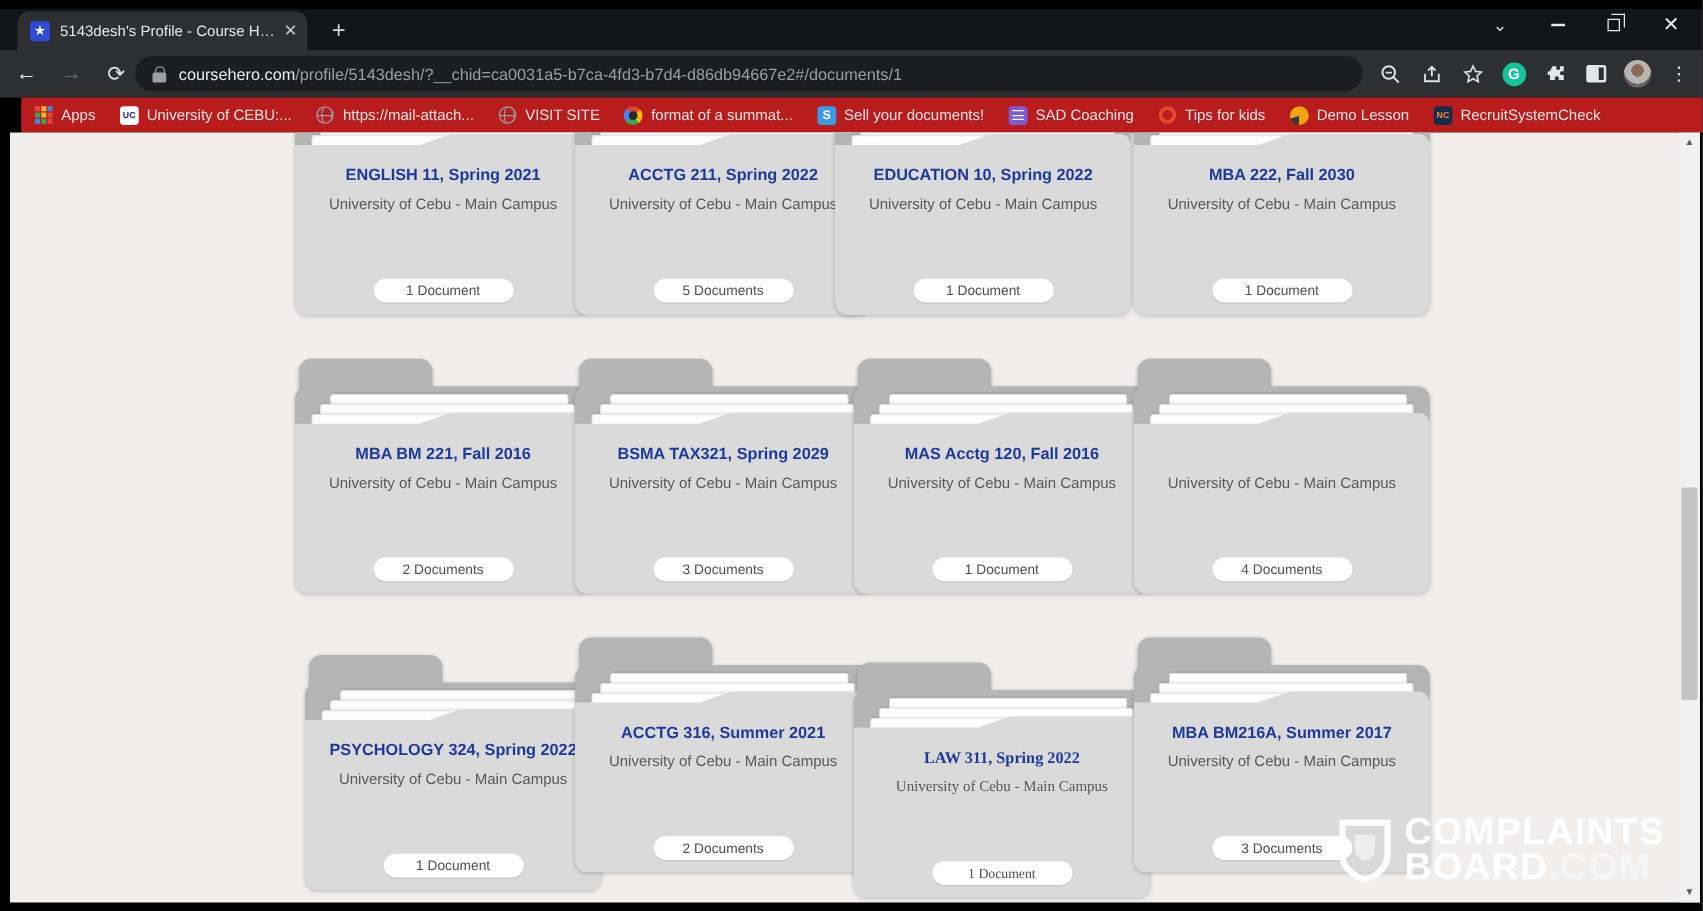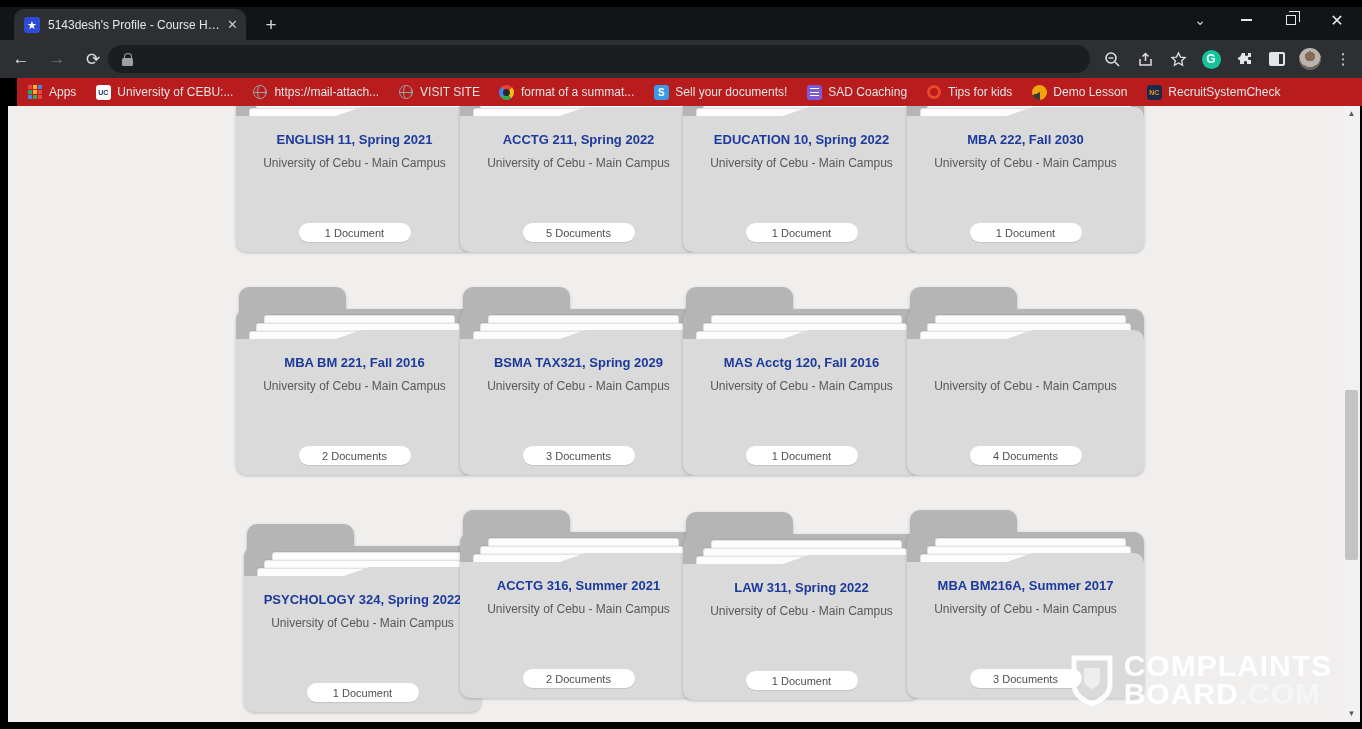--- a/index.html
+++ b/index.html
@@ -138,20 +138,23 @@
   <div class="toolbar">
     <div class="nav-ic">←</div>
     <div class="nav-ic disabled">→</div>
     <div class="nav-ic">⟳</div>
   </div>
   <div class="omnibox">
     <span class="lock-ic">
         <span class="shackle"></span>
         <span class="body"></span>
       </span>
+    <span class="url">
+      <span class="domain">coursehero.com</span><span class="path">/profile/5143desh/?__chid=ca0031a5-b7ca-4fd3-b7d4-d86db94667e2#/documents/1</span>
+    </span>
   </div>
   <div class="tb-right">
     <div class="tb-ic">
       <svg width="17" height="17" viewBox="0 0 17 17">
           <circle cx="7" cy="7" r="5" fill="none" stroke="#dfe0e3" stroke-width="1.6"></circle>
           <line x1="11" y1="11" x2="15" y2="15" stroke="#dfe0e3" stroke-width="1.6"></line>
           <line x1="4.5" y1="7" x2="9.5" y2="7" stroke="#dfe0e3" stroke-width="1.4"></line>
         </svg>
     </div>
     <div class="tb-ic">
@@ -274,21 +277,21 @@
         <div class="folder" style="left: 452px; top: -42px;">
           <div class="f-back"></div>
           <div class="f-paper f-p1"></div>
           <div class="f-paper f-p2"></div>
           <div class="f-paper f-p3"></div>
           <div class="f-front"></div>
           <div class="f-title">ACCTG 211, Spring 2022</div>
           <div class="f-school">University of Cebu - Main Campus</div>
           <div class="f-pill">5 Documents</div>
         </div>
-        <div class="folder" style="left: 675px; top: -42px;">
+        <div class="folder" style="left: 660px; top: -42px;">
           <div class="f-back"></div>
           <div class="f-paper f-p1"></div>
           <div class="f-paper f-p2"></div>
           <div class="f-paper f-p3"></div>
           <div class="f-front"></div>
           <div class="f-title">EDUCATION 10, Spring 2022</div>
           <div class="f-school">University of Cebu - Main Campus</div>
           <div class="f-pill">1 Document</div>
         </div>
         <div class="folder" style="left: 899px; top: -42px;">
@@ -359,21 +362,21 @@
           <div class="f-tab"></div>
           <div class="f-back"></div>
           <div class="f-paper f-p1"></div>
           <div class="f-paper f-p2"></div>
           <div class="f-paper f-p3"></div>
           <div class="f-front"></div>
           <div class="f-title">ACCTG 316, Summer 2021</div>
           <div class="f-school">University of Cebu - Main Campus</div>
           <div class="f-pill">2 Documents</div>
         </div>
-        <div class="folder" style="left: 675px; top: 406px;">
+        <div class="folder" style="left: 675px; top: 424px; font-family: Liberation Serif, serif;">
           <div class="f-tab"></div>
           <div class="f-back"></div>
           <div class="f-paper f-p1"></div>
           <div class="f-paper f-p2"></div>
           <div class="f-paper f-p3"></div>
           <div class="f-front"></div>
           <div class="f-title">LAW 311, Spring 2022</div>
           <div class="f-school">University of Cebu - Main Campus</div>
           <div class="f-pill">1 Document</div>
         </div>

